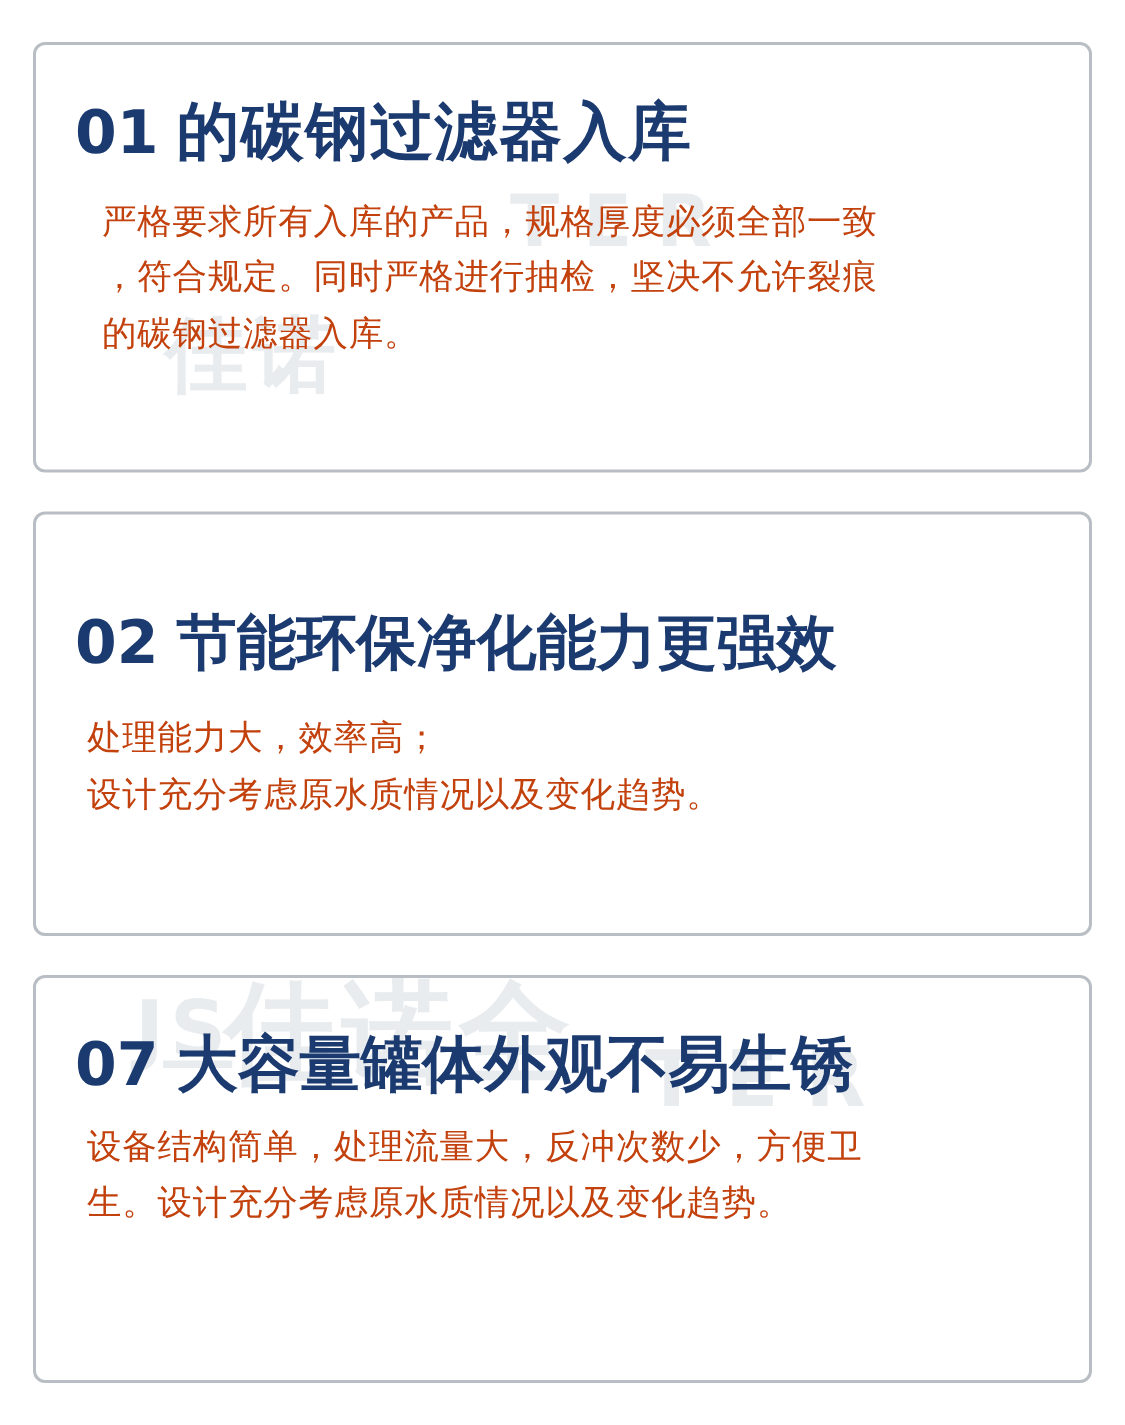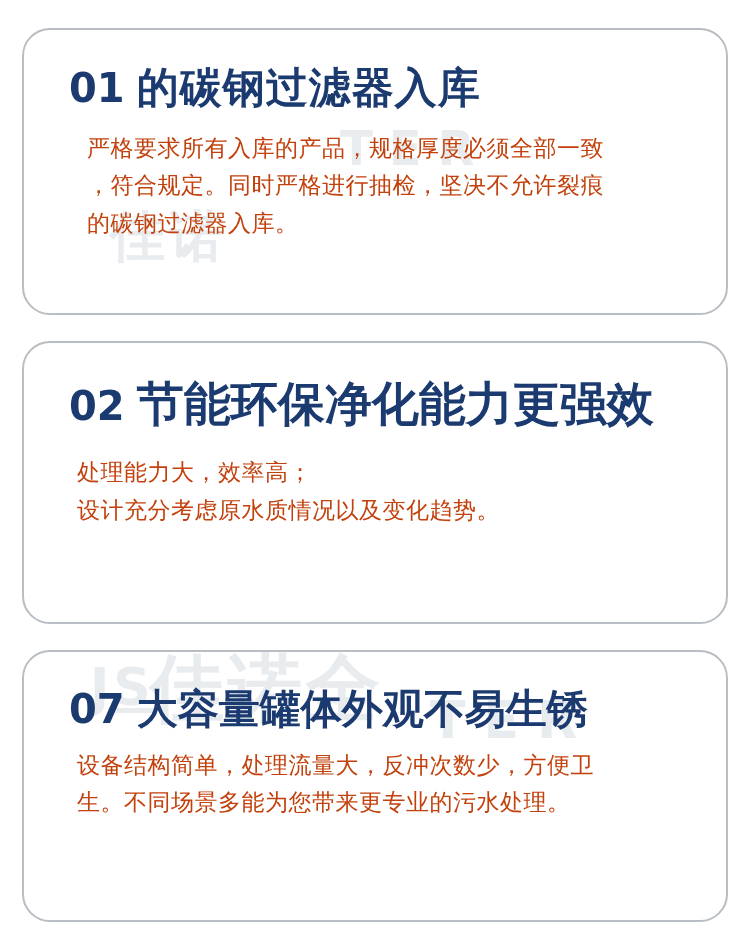--- a/index.html
+++ b/index.html
@@ -49,24 +49,24 @@
   .wm-b { top: 120px; left: 340px; font-size: 48px; letter-spacing: 16px; }
   .wm-c { top: 200px; left: 110px; font-size: 55px; }
   .wm-d { top: 640px; left: 150px; font-size: 74px; }
   .wm-e { top: 690px; left: 430px; font-size: 52px; letter-spacing: 18px; }
   .wm-f { top: 657px; left: 90px;  font-size: 52px; text-decoration: underline; }
 
   .card {
     position: relative;
     z-index: 1;
     border: 2px solid #b9bec4;
-    border-radius: 28px;
+    border-radius: 8px;
     background: transparent;
     box-sizing: border-box;
-    padding: 30px 34px 26px 45px;
+    padding: 30px 34px 26px 26px;
     margin-bottom: 26px;
   }
   .card:last-child { margin-bottom: 0; }
 
   .card-1 { height: 290px; }
   .card-2 { height: 285px; }
   .card-3 { height: 275px; }
 
   .heading {
     display: flex;
@@ -82,21 +82,21 @@
     letter-spacing: 0px;
     margin-right: 12px;
     font-family: "DejaVu Sans", "Liberation Sans", sans-serif;
   }
   .title {
     font-size: 41px;
     font-weight: 700;
     letter-spacing: 1px;
   }
   .card-1 .title { font-size: 42px; }
-  .card-2 .title { font-size: 47px; letter-spacing: 0px; }
+  .card-2 .title { font-size: 40px; letter-spacing: 0px; margin-top: 28px; }
   .card-3 .title { font-size: 41px; letter-spacing: 0px; }
 
   .body-text {
     color: #c2410c;
     font-size: 23px;
     line-height: 1.62;
     letter-spacing: 0.5px;
     margin: 0;
     padding-left: 10px;
     max-width: 640px;
@@ -143,17 +143,17 @@
     </p>
   </section>
 
   <section class="card card-3">
     <h2 class="heading">
       <span class="num">07</span>
       <span class="title">大容量罐体外观不易生锈</span>
     </h2>
     <p class="body-text">
       <span class="body-line">设备结构简单，处理流量大，反冲次数少，方便卫</span>
-      <span class="body-line">生。不同场景多能为您带来更专业的污水处理。</span>
+      <span class="body-line">生。设计充分考虑原水质情况以及变化趋势。</span>
     </p>
   </section>
 
 </div>
 
 </body></html>

